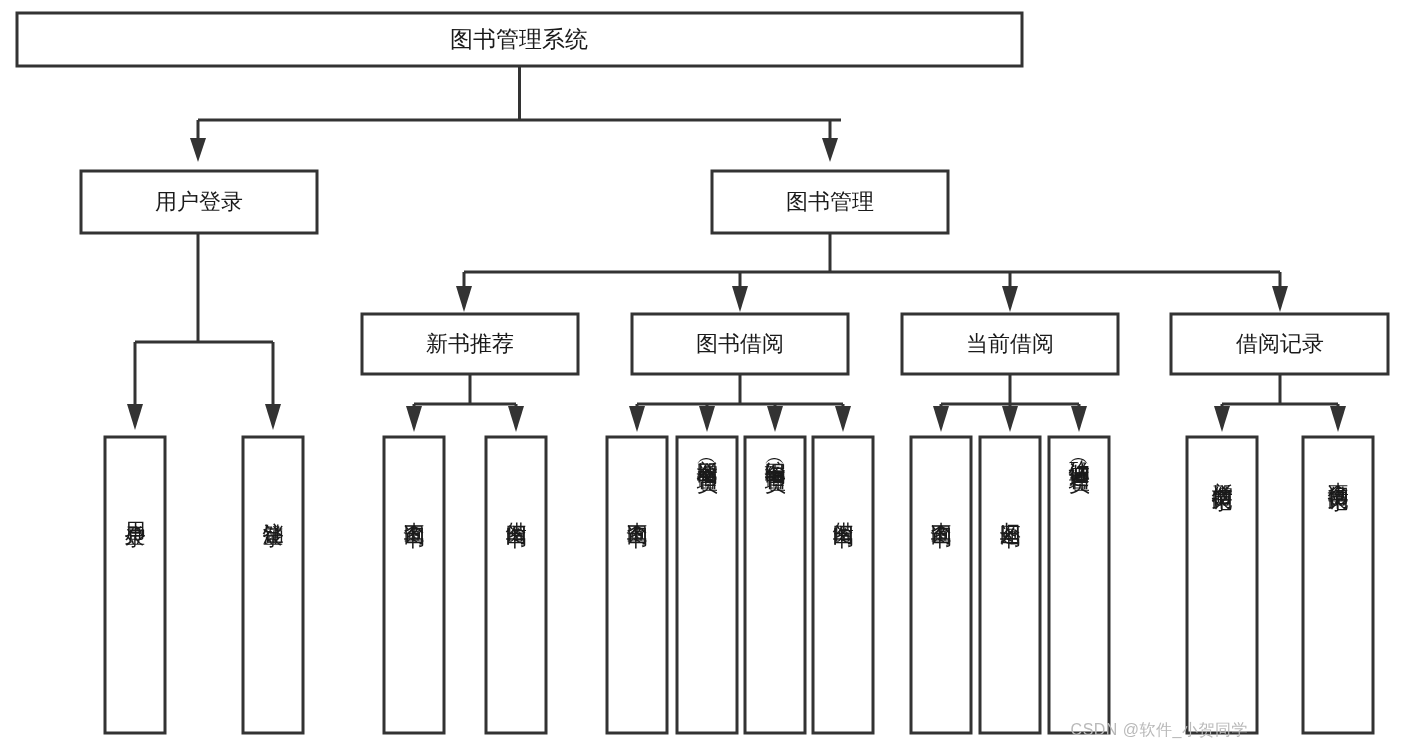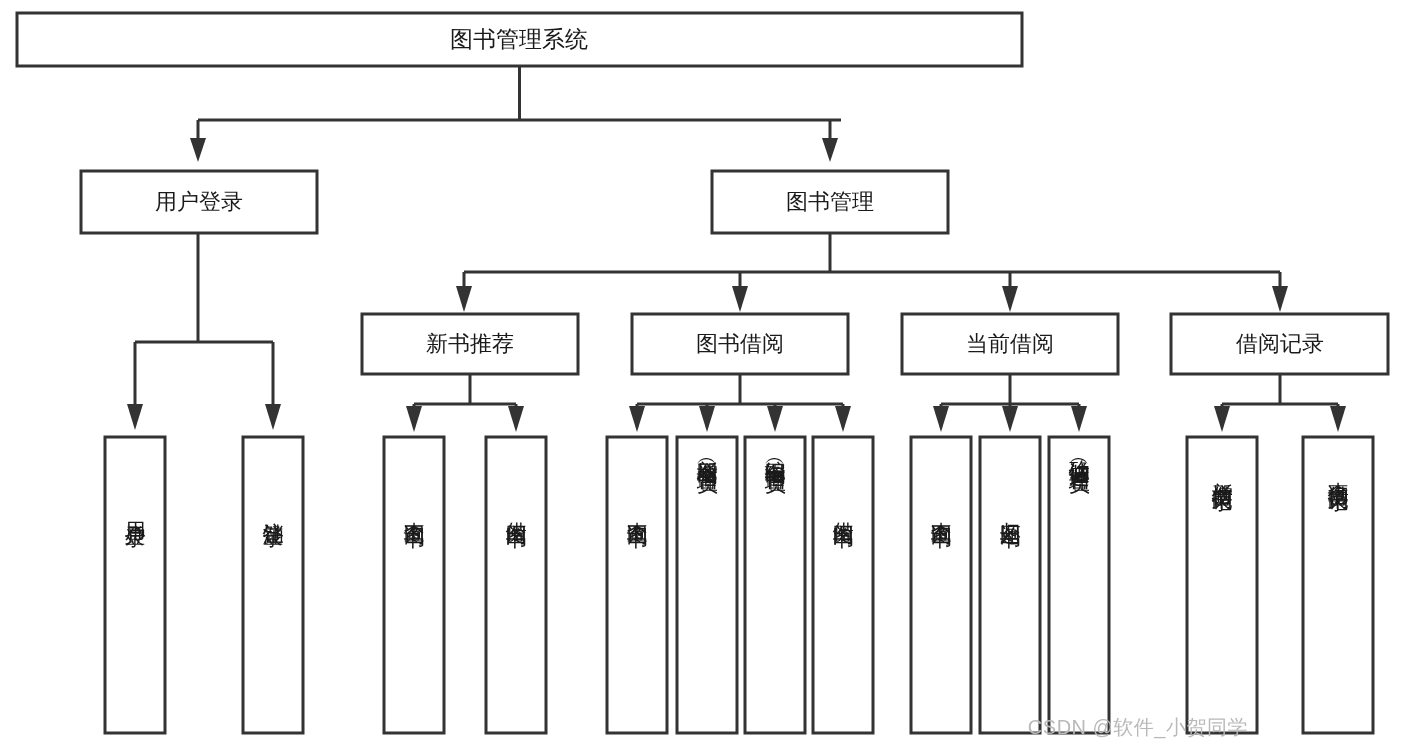--- a/index.html
+++ b/index.html
@@ -75,21 +75,21 @@
     line-height: 1.08;
     color: #1a1a1a;
     letter-spacing: 2px;
     white-space: nowrap;
   }
   .watermark {
     position: absolute;
     right: 8px;
     bottom: 6px;
     font-family: "Liberation Sans", "DejaVu Sans", sans-serif;
-    font-size: 20px;
+    font-size: 16px;
     color: #b9b9b9;
     letter-spacing: 0.5px;
     white-space: nowrap;
   }
 </style>
 </head>
 <body>
 
 <div id="diagram-root">
 

